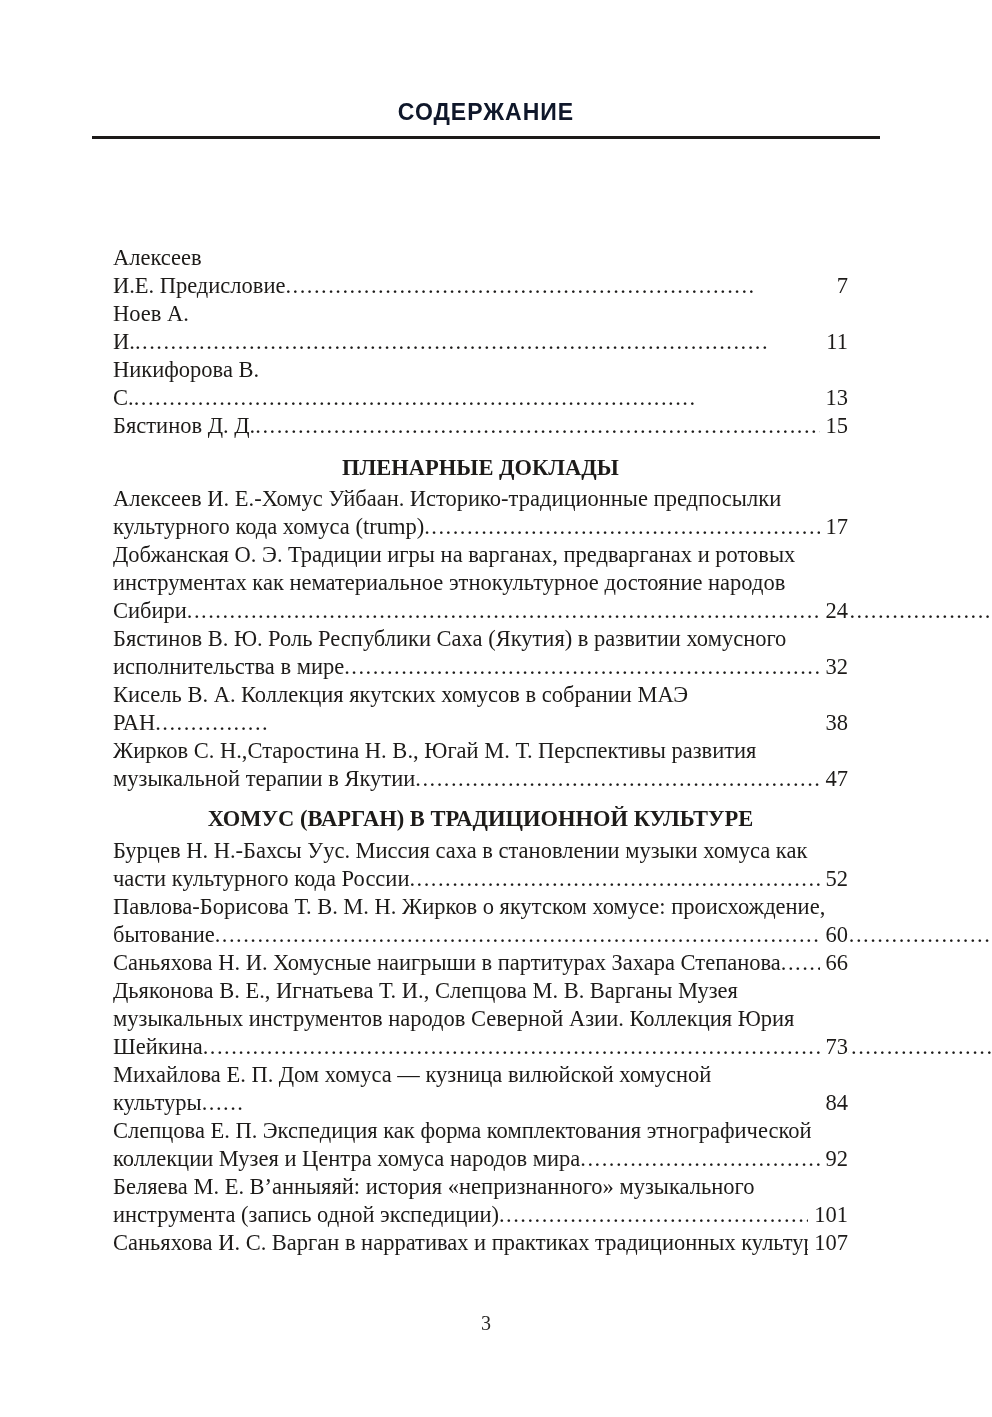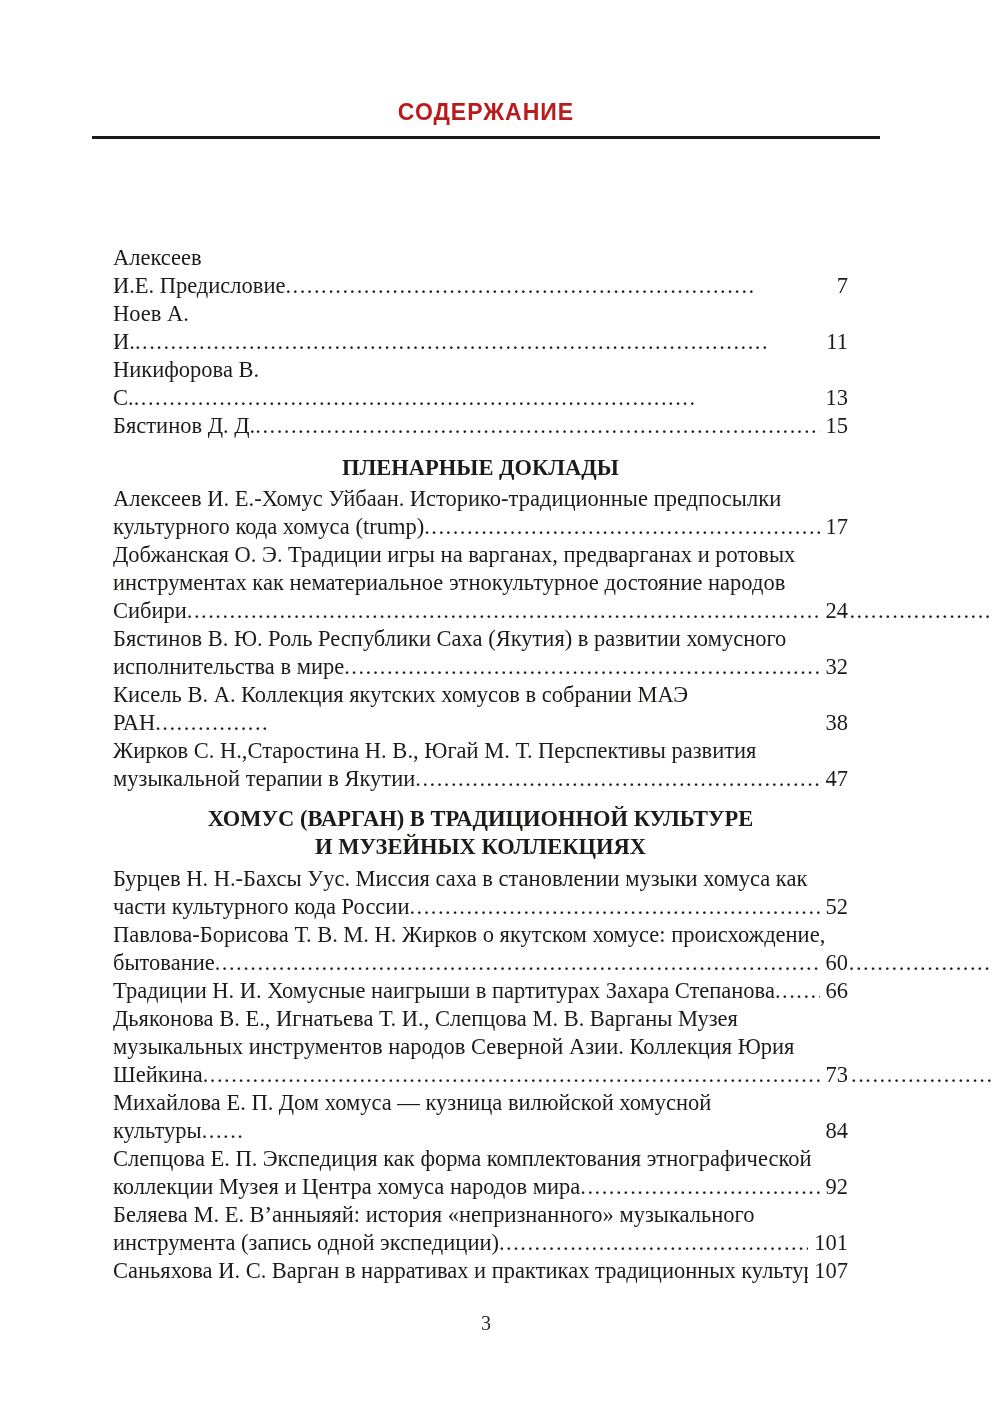--- a/index.html
+++ b/index.html
@@ -15,21 +15,21 @@
   .doc-header {
     position: absolute;
     top: 99px;
     left: 92px;
     width: 788px;
     text-align: center;
     font-family: "Liberation Sans", "DejaVu Sans", sans-serif;
     font-weight: 700;
     font-size: 23px;
     letter-spacing: 1px;
-    color: #b91c1c;
+    color: #0f172a;
   }
   .header-rule {
     position: absolute;
     top: 136px;
     left: 92px;
     width: 788px;
     height: 3px;
     background: #1c1a18;
   }
   .toc {
@@ -94,26 +94,25 @@
   </div>
 
   <p class="entry"><span class="author">Алексеев И. Е.-Хомус Уйбаан.</span><span class="title">Историко-традиционные предпосылки культурного кода хомуса (trump)</span><span class="leader">...........................................................</span><span class="pagenum">17</span></p>
   <p class="entry"><span class="author">Добжанская О. Э.</span><span class="title">Традиции игры на варганах, предварганах и ротовых инструментах как нематериальное этнокультурное достояние народов Сибири</span><span class="leader">............................................................................................................................................................................................................................................................................................................</span><span class="pagenum">24</span></p>
   <p class="entry"><span class="author">Бястинов В. Ю.</span><span class="title">Роль Республики Саха (Якутия) в развитии хомусного исполнительства в мире</span><span class="leader">......................................................................</span><span class="pagenum">32</span></p>
   <p class="entry"><span class="author">Кисель В. А.</span><span class="title">Коллекция якутских хомусов в собрании МАЭ РАН</span><span class="leader">................</span><span class="pagenum">38</span></p>
   <p class="entry"><span class="author">Жирков С. Н.,Старостина Н. В., Югай М. Т.</span><span class="title">Перспективы развития музыкальной терапии в Якутии</span><span class="leader">............................................................</span><span class="pagenum">47</span></p>
 
   <div class="section-heading second">
     <div class="heading-line">ХОМУС (ВАРГАН) В ТРАДИЦИОННОЙ КУЛЬТУРЕ</div>
-    <div class="heading-line">И МУЗЕЙНЫХ КОЛЛЕКЦИЯХ</div>
   </div>
 
   <p class="entry"><span class="author">Бурцев Н. Н.-Бахсы Уус.</span><span class="title">Миссия саха в становлении музыки хомуса как части культурного кода России</span><span class="leader">.............................................................</span><span class="pagenum">52</span></p>
   <p class="entry"><span class="author">Павлова-Борисова Т. В.</span><span class="title">М. Н. Жирков о якутском хомусе: происхождение, бытование</span><span class="leader">............................................................................................................................................................................................................................................................................................................</span><span class="pagenum">60</span></p>
-  <p class="entry"><span class="author">Традиции Н. И.</span><span class="title">Хомусные наигрыши в партитурах Захара Степанова</span><span class="leader">.........</span><span class="pagenum">66</span></p>
+  <p class="entry"><span class="author">Саньяхова Н. И.</span><span class="title">Хомусные наигрыши в партитурах Захара Степанова</span><span class="leader">.........</span><span class="pagenum">66</span></p>
   <p class="entry"><span class="author">Дьяконова В. Е., Игнатьева Т. И., Слепцова М. В.</span><span class="title">Варганы Музея музыкальных инструментов народов Северной Азии. Коллекция Юрия Шейкина</span><span class="leader">............................................................................................................................................................................................................................................................................................................</span><span class="pagenum">73</span></p>
   <p class="entry"><span class="author">Михайлова Е. П.</span><span class="title">Дом хомуса — кузница вилюйской хомусной культуры</span><span class="leader">......</span><span class="pagenum">84</span></p>
   <p class="entry"><span class="author">Слепцова Е. П.</span><span class="title">Экспедиция как форма комплектования этнографической коллекции Музея и Центра хомуса народов мира</span><span class="leader">.....................................</span><span class="pagenum">92</span></p>
   <p class="entry"><span class="author">Беляева М. Е.</span><span class="title">В’анныяяй: история «непризнанного» музыкального инструмента (запись одной экспедиции)</span><span class="leader">................................................</span><span class="pagenum">101</span></p>
   <p class="entry"><span class="author">Саньяхова И. С.</span><span class="title">Варган в нарративах и практиках традиционных культур</span><span class="leader">..</span><span class="pagenum">107</span></p>
 
 </div>
 
 <div class="doc-footer">3</div>
 

